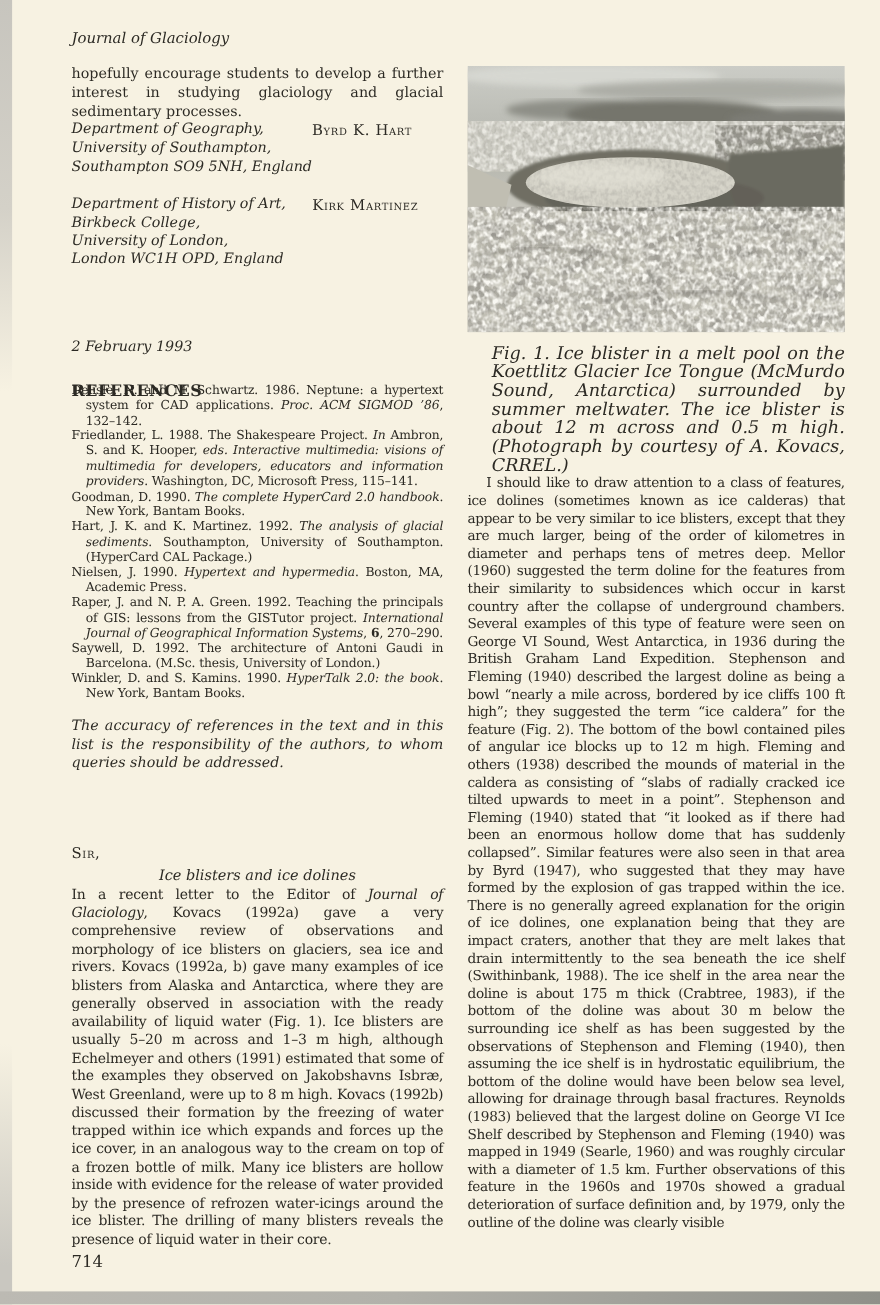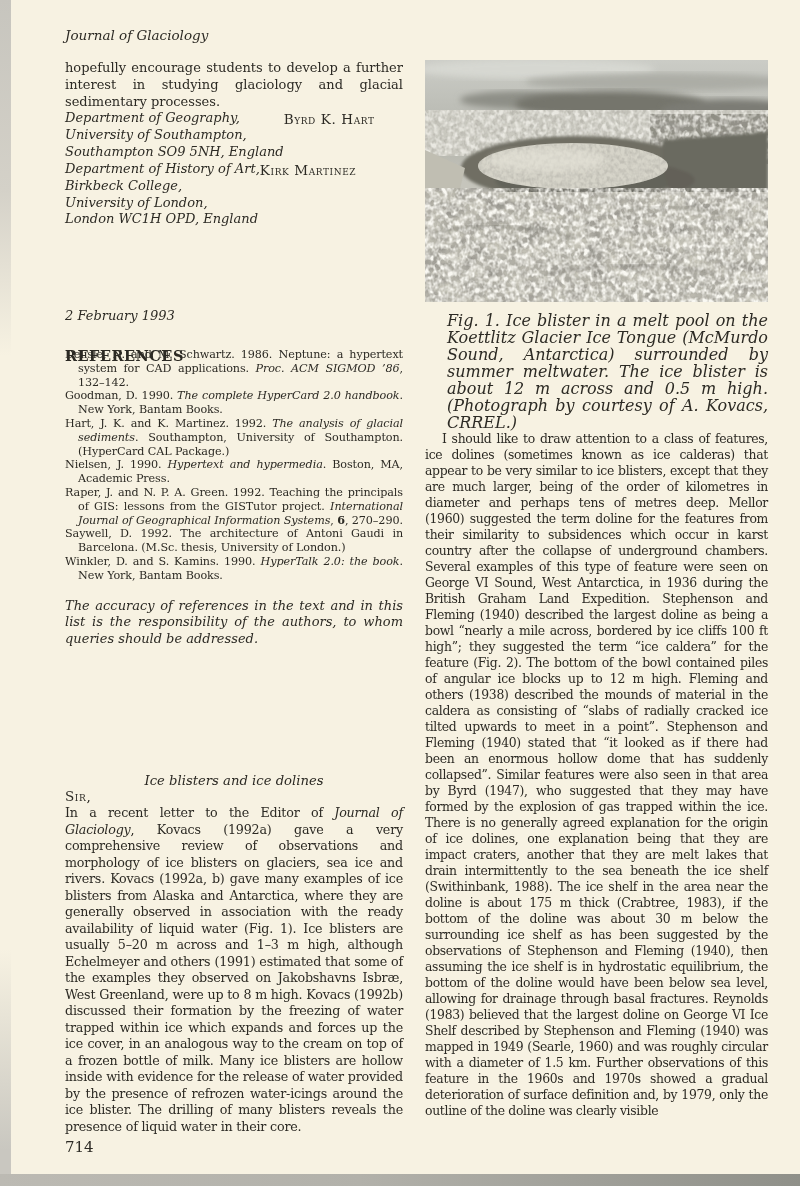--- a/index.html
+++ b/index.html
@@ -28,21 +28,21 @@
     left:0; bottom:0; width:100%; height:12px;
     background:linear-gradient(90deg,#bcbab3 0%, #b2b1aa 45%, #8f9089 100%);
   }
 
   
   .lcol { left:65px; width:338px; }
   #running-head { top:27px; font-size:13.5px; }
   #intro { top:59px; font-size:13px; line-height:17.2px; }
   .sig { display:flex; align-items:flex-start; }
   #sig1 { top:110px; }
-  #sig2 { top:161px; }
+  #sig2 { top:178px;gap:24px; }
   .addr { font-style:italic; font-size:13px; line-height:16.8px; white-space:pre-line; }
   .author { font-variant:small-caps; font-size:13.5px; letter-spacing:.6px; padding-top:1px; }
   #date { top:260px; font-size:13px;margin-top:48px; }
   #ref-head { top:318px; font-size:14.5px; font-weight:bold; letter-spacing:.5px;margin-top:29px; }
   #refs-block { top:348px; }
   .ref { font-size:11.2px; line-height:13.8px; letter-spacing:-.1px;
          text-align:justify; padding-left:13px; text-indent:-13px; }
   #ref-note { margin-top:15px; font-style:italic; font-size:13px; line-height:16.8px; text-align:justify; }
   #letter-block { top:768px; }
   #salutation { font-variant:small-caps; font-size:13.5px; letter-spacing:.6px; }
@@ -84,33 +84,34 @@
   <div class="author">Kirk Martinez</div>
 </div>
 
 <div id="date" class="abs lcol it">2 February 1993</div>
 
 <div id="ref-head" class="abs lcol">REFERENCES</div>
 
 <div id="refs-block" class="abs lcol">
   <div>
       <p class="ref">Delisle, N. and M. Schwartz. 1986. Neptune: a hypertext system for CAD applications. <span class="it ">Proc. ACM SIGMOD ’86</span>, 132–142.</p>
+      <p class="ref">Friedlander, L. 1988. The Shakespeare Project. <span class="it ">In</span> Ambron, S. and K. Hooper, <span class="it ">eds. Interactive multimedia: visions of multimedia for developers, educators and information providers</span>. Washington, DC, Microsoft Press, 115–141.</p>
       <p class="ref">Goodman, D. 1990. <span class="it ">The complete HyperCard 2.0 handbook</span>. New York, Bantam Books.</p>
       <p class="ref">Hart, J. K. and K. Martinez. 1992. <span class="it ">The analysis of glacial sediments</span>. Southampton, University of Southampton. (HyperCard CAL Package.)</p>
       <p class="ref">Nielsen, J. 1990. <span class="it ">Hypertext and hypermedia</span>. Boston, MA, Academic Press.</p>
       <p class="ref">Raper, J. and N. P. A. Green. 1992. Teaching the principals of GIS: lessons from the GISTutor project. <span class="it ">International Journal of Geographical Information Systems</span>, <span class="bd">6</span>, 270–290.</p>
       <p class="ref">Saywell, D. 1992. The architecture of Antoni Gaudi in Barcelona. (M.Sc. thesis, University of London.)</p>
       <p class="ref">Winkler, D. and S. Kamins. 1990. <span class="it ">HyperTalk 2.0: the book</span>. New York, Bantam Books.</p>
     </div>
   <p id="ref-note">The accuracy of references in the text and in this list is the responsibility of the authors, to whom queries should be addressed.</p>
 </div>
 
 <div id="letter-block" class="abs lcol">
+  <div id="salutation">Sir,</div>
   <div id="letter-title">Ice blisters and ice dolines</div>
-  <div id="salutation">Sir,</div>
   <p id="letter-para">In a recent letter to the Editor of <span class="it ">Journal of Glaciology</span>, Kovacs (1992a) gave a very comprehensive review of observations and morphology of ice blisters on glaciers, sea ice and rivers. Kovacs (1992a, b) gave many examples of ice blisters from Alaska and Antarctica, where they are generally observed in association with the ready availability of liquid water (Fig. 1). Ice blisters are usually 5–20 m across and 1–3 m high, although Echelmeyer and others (1991) estimated that some of the examples they observed on Jakobshavns Isbræ, West Greenland, were up to 8 m high. Kovacs (1992b) discussed their formation by the freezing of water trapped within ice which expands and forces up the ice cover, in an analogous way to the cream on top of a frozen bottle of milk. Many ice blisters are hollow inside with evidence for the release of water provided by the presence of refrozen water-icings around the ice blister. The drilling of many blisters reveals the presence of liquid water in their core.</p>
 </div>
 
 <div id="page-num" class="abs lcol">714</div>
 
 <figure id="figure" class="abs rcol">
   <svg viewBox="0 0 343 242" preserveAspectRatio="none" role="img" aria-label="grayscale aerial photograph: elliptical ice blister ringed by a dark melt pool amid hummocky glacier ice">
     <defs>
       <linearGradient id="skyg" x1="0" y1="0" x2="0" y2="1">
         <stop offset="0" stop-color="#cbccc6"></stop>

